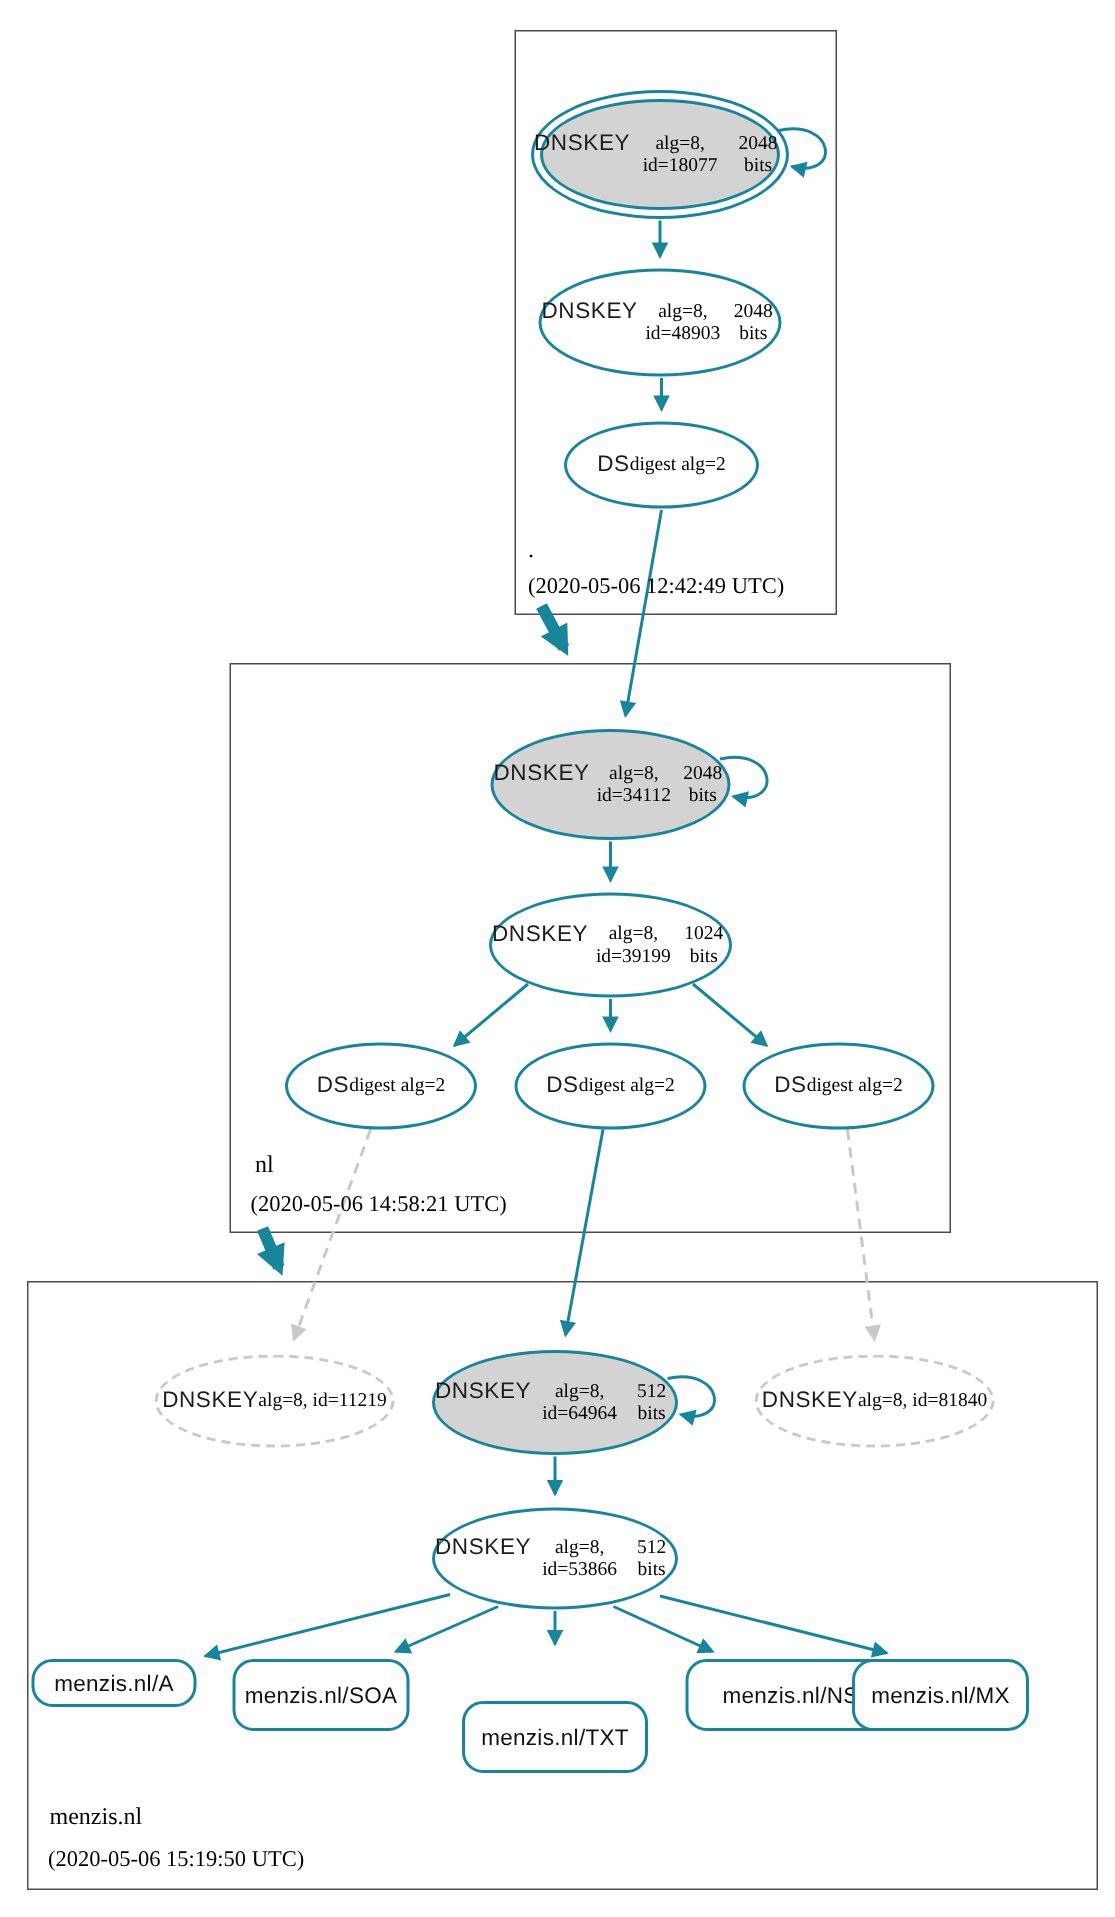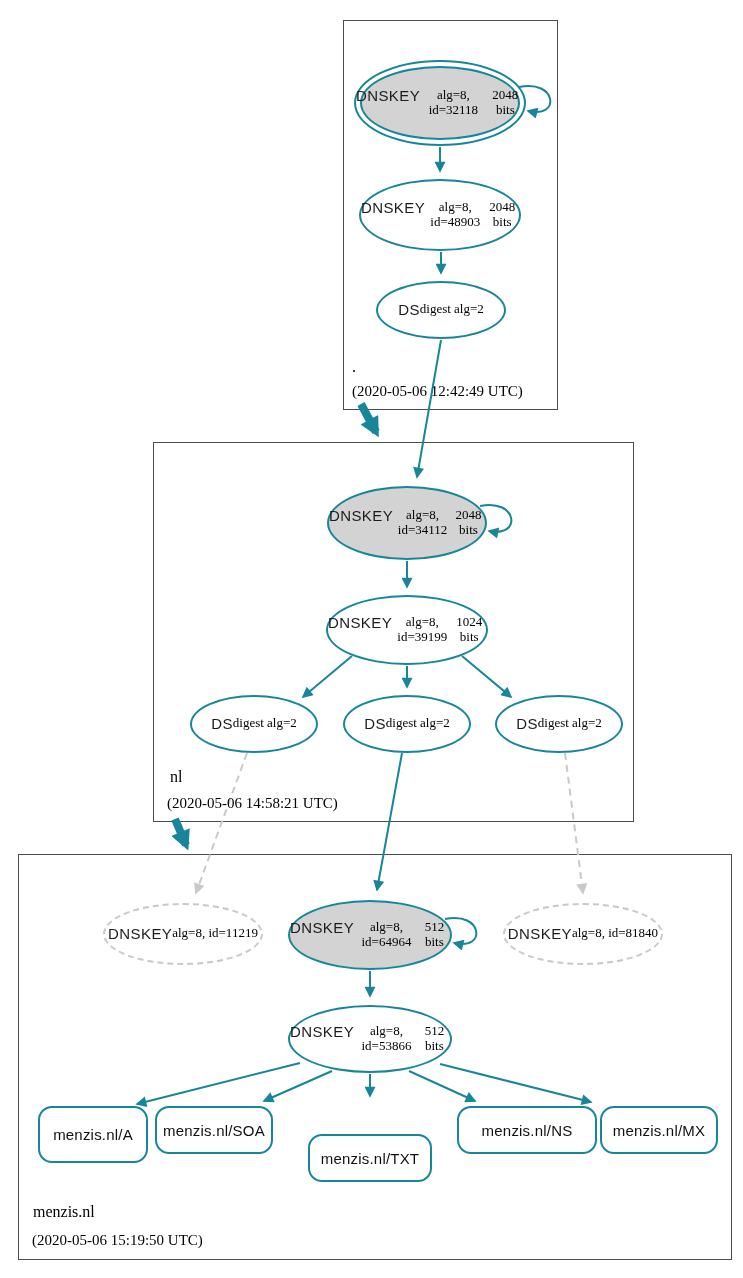--- a/index.html
+++ b/index.html
@@ -82,21 +82,21 @@
     <path d="M332,1071 L264,1101" stroke="#17869a" stroke-width="2" fill="none" marker-end="url(#arrT)"></path>
     <path d="M370,1074 L370,1096" stroke="#17869a" stroke-width="2" fill="none" marker-end="url(#arrT)"></path>
     <path d="M409,1071 L475,1101" stroke="#17869a" stroke-width="2" fill="none" marker-end="url(#arrT)"></path>
     <path d="M440,1064 L591,1102" stroke="#17869a" stroke-width="2" fill="none" marker-end="url(#arrT)"></path>
   </svg>
 
   <div class="node ellipse" style="left:354px;top:60px;width:172px;height:86px;">
     <div class="double-inner"></div>
     <div class="node-text">
       <span class="nt">DNSKEY</span>
-      <span class="nd">alg=8, id=32118</span>
+      <span class="nd">alg=8, id=18077</span>
       <span class="nd">2048 bits</span>
     </div>
   </div>
 
   <div class="node ellipse" style="left:359px;top:179px;width:162px;height:72px;">
     <div class="node-text">
       <span class="nt">DNSKEY</span>
       <span class="nd">alg=8, id=48903</span>
       <span class="nd">2048 bits</span>
     </div>
@@ -175,32 +175,32 @@
   </div>
 
   <div class="node ellipse" style="left:288px;top:1005px;width:164px;height:68px;">
     <div class="node-text">
       <span class="nt">DNSKEY</span>
       <span class="nd">alg=8, id=53866</span>
       <span class="nd">512 bits</span>
     </div>
   </div>
 
-  <div class="node rrset" style="left:38px;top:1106px;width:110px;height:57px;text-align:right;">
+  <div class="node rrset" style="left:21px;top:1106px;width:110px;height:32px;text-align:right;">
     <span>menzis.nl/A</span>
   </div>
   <div class="node rrset" style="left:155px;top:1106px;width:118px;height:48px;">
     <span>menzis.nl/SOA</span>
   </div>
   <div class="node rrset" style="left:308px;top:1106px;width:124px;height:48px;margin-top:28px;">
     <span>menzis.nl/TXT</span>
   </div>
   <div class="node rrset" style="left:457px;top:1106px;width:140px;height:48px;">
     <span>menzis.nl/NS</span>
   </div>
-  <div class="node rrset" style="left:600px;top:1106px;width:118px;height:48px;">
+  <div class="node rrset" style="left:568px;top:1106px;width:118px;height:48px;">
     <span>menzis.nl/MX</span>
   </div>
 
   <div class="zone-label" style="left:33px;top:1203px;">menzis.nl</div>
   <div class="zone-ts" style="left:32px;top:1232px;">(2020-05-06 15:19:50 UTC)</div>
 
 </div>
 
 </body></html>

